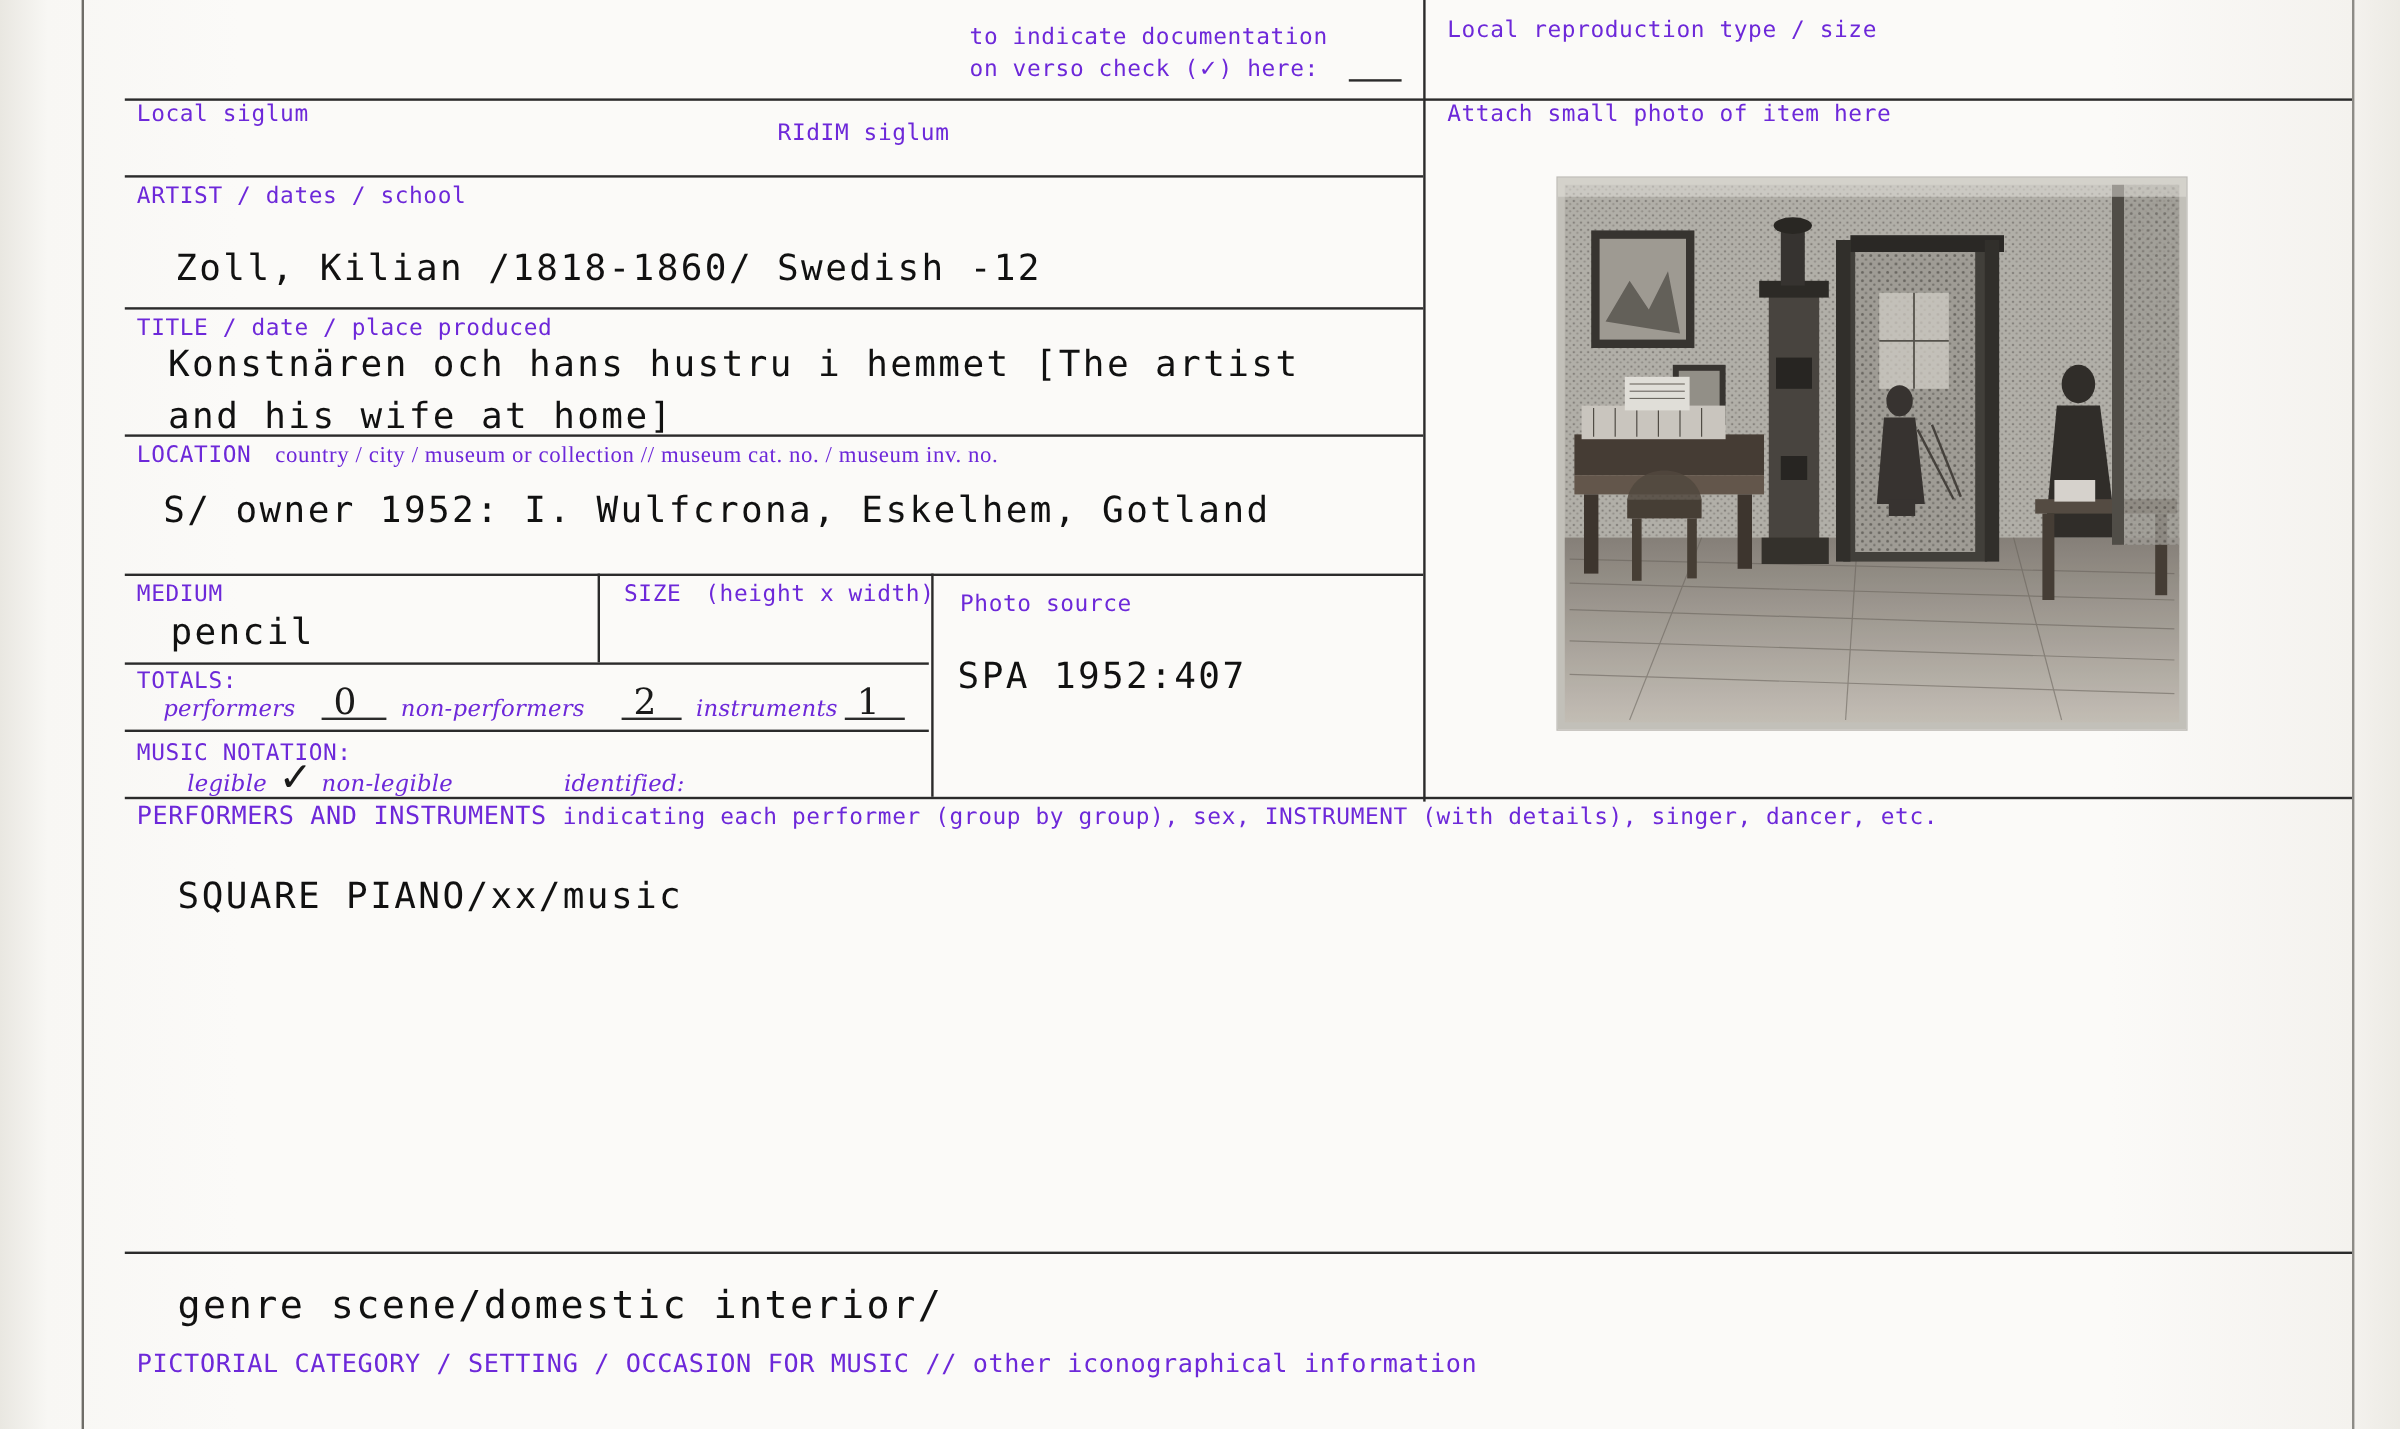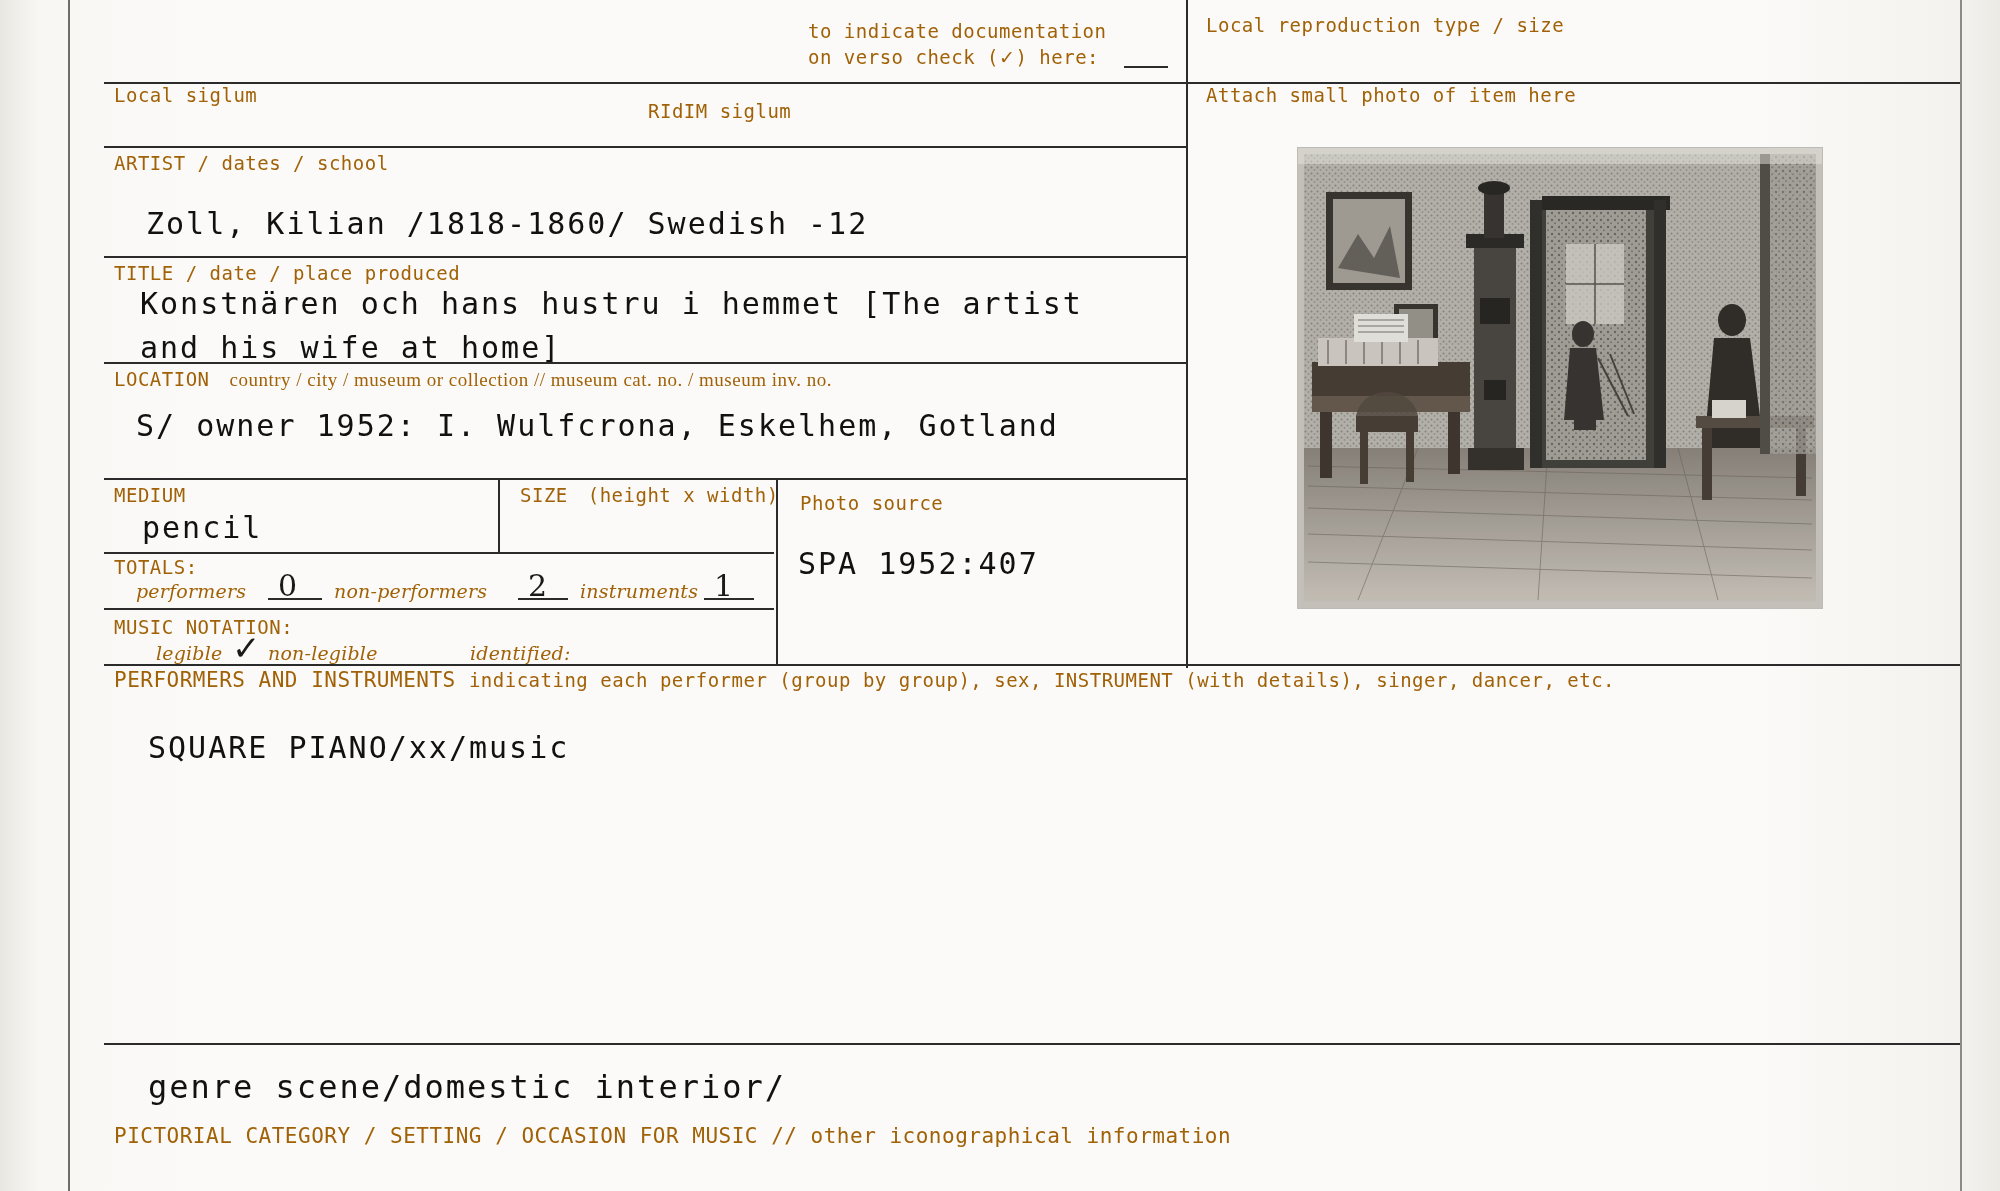--- a/index.html
+++ b/index.html
@@ -42,21 +42,21 @@
     background: #2b2b2b;
     width: 2px;
   }
 
   
   .lab {
     position: absolute;
     font-family: "DejaVu Sans Mono", monospace;
     font-size: 19px;
     letter-spacing: 0.5px;
-    color: #a16207;
+    color: #6d28d9;
     white-space: nowrap;
   }
   .lab.it {
     font-family: "DejaVu Serif", serif;
     font-style: italic;
     font-size: 19px;
     letter-spacing: 0.2px;
   }
   .typed {
     position: absolute;

